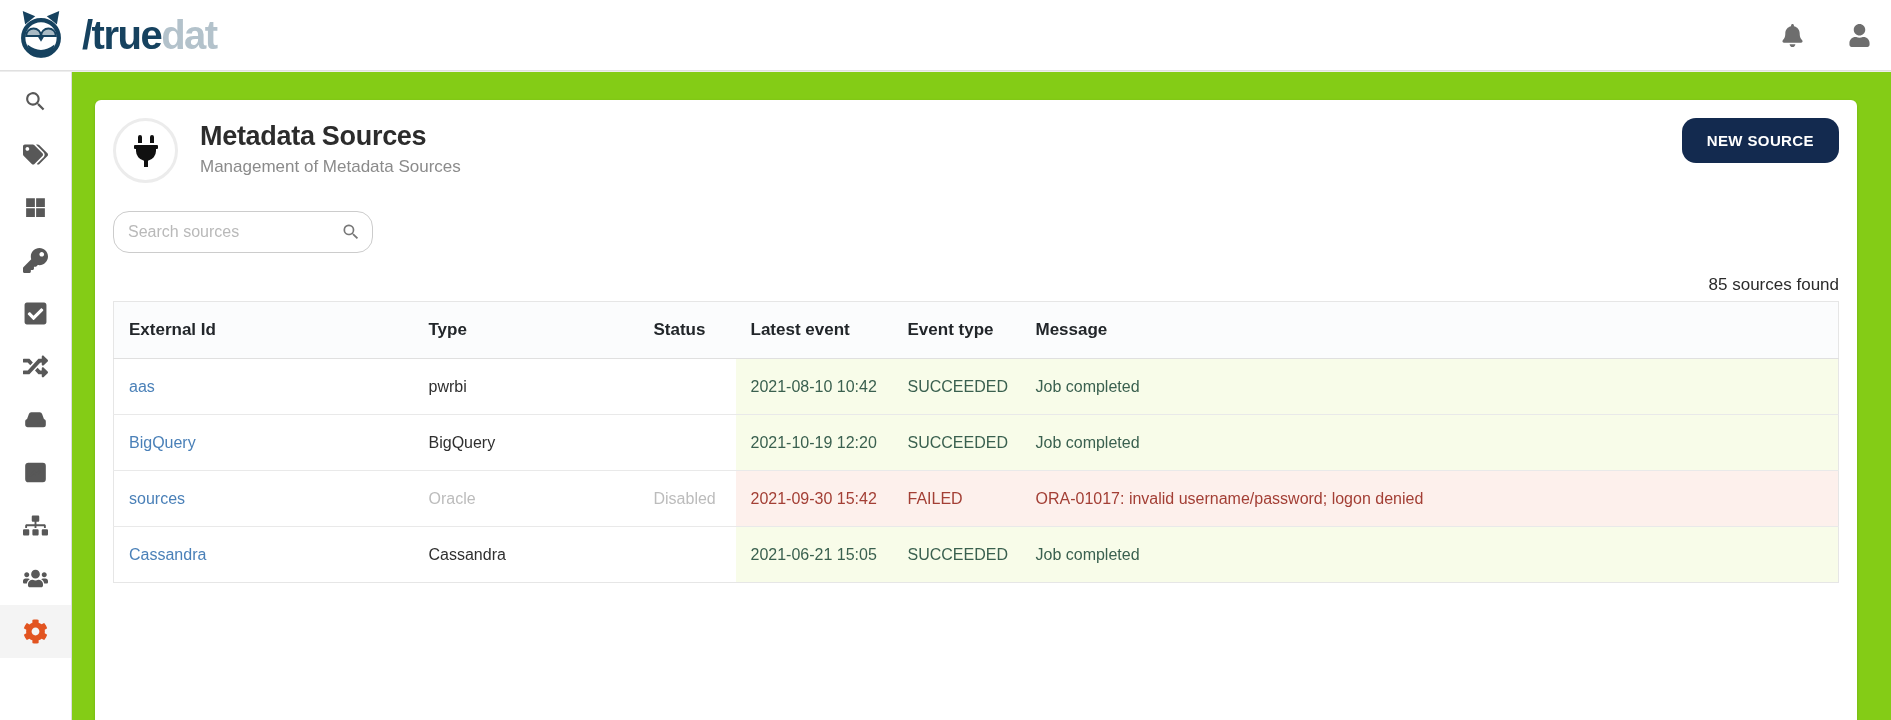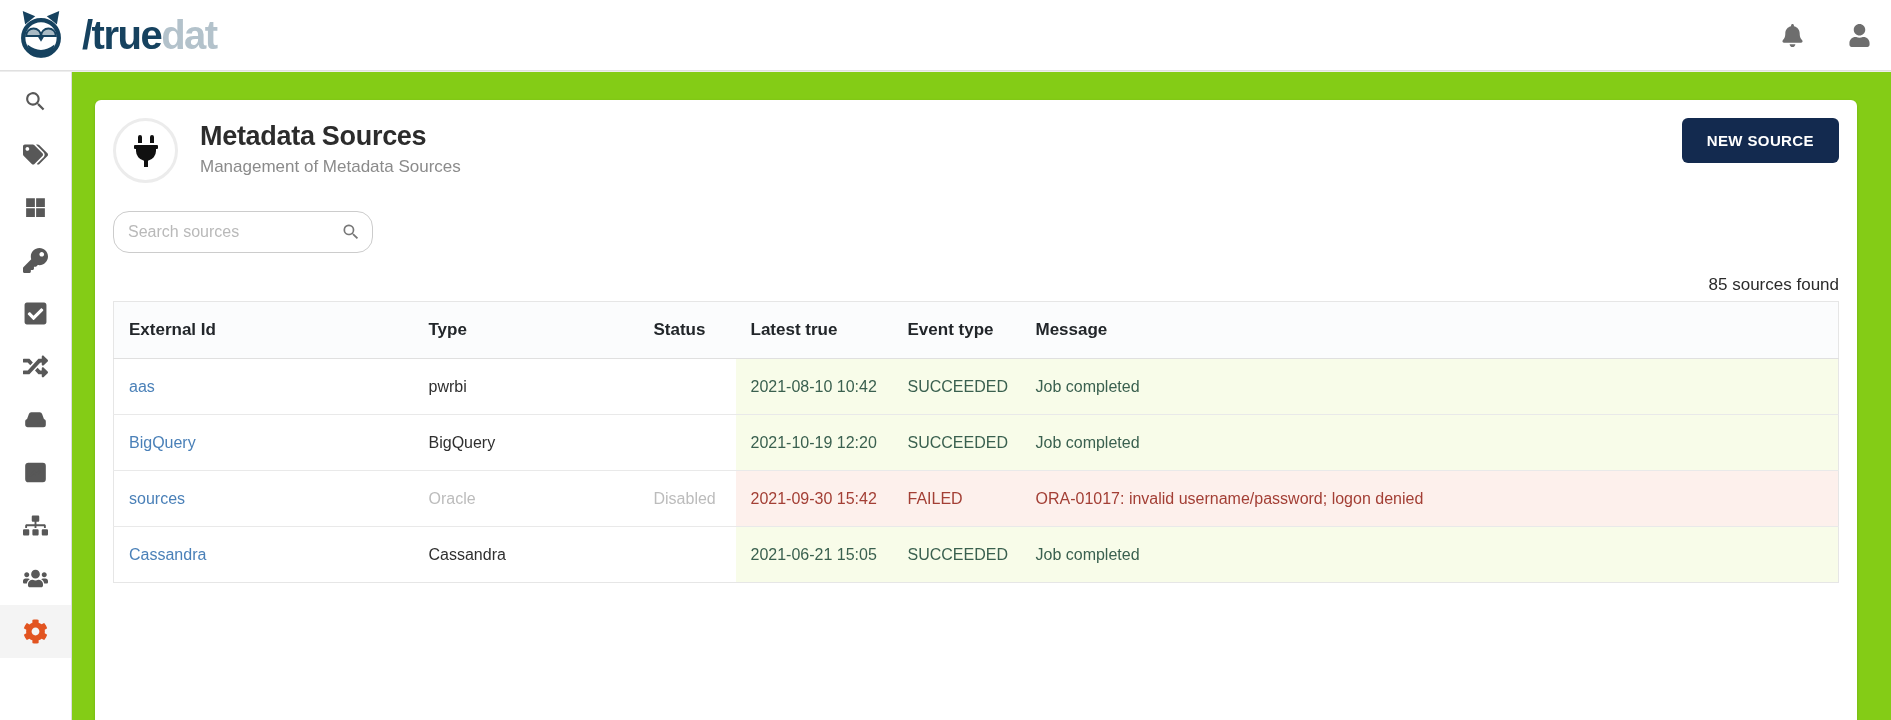--- a/index.html
+++ b/index.html
@@ -33,21 +33,21 @@
     padding:18px;min-height:680px;box-sizing:border-box;}
 
   .card-header{display:flex;align-items:flex-start;}
   .header-icon-circle{width:65px;height:65px;border:3px solid #ececec;border-radius:50%;
     display:flex;align-items:center;justify-content:center;box-sizing:border-box;flex:0 0 auto;}
   .header-icon-circle svg{width:24px;height:32px;fill:#101010;}
   .header-titles{margin-left:22px;}
   .header-titles h1{font-size:27px;font-weight:700;color:#2c2c2c;margin:3px 0 5px;letter-spacing:-0.3px;}
   .header-titles p{font-size:17px;color:#8b8b8b;margin:0;}
   .new-source-btn{margin-left:auto;background:#132a4f;color:#fff;font-weight:700;
-    font-size:15px;letter-spacing:.4px;border:none;border-radius:6px;height:45px;
+    font-size:15px;letter-spacing:.4px;border:none;border-radius:14px;height:45px;
     padding:0 25px;cursor:pointer;font-family:inherit;}
 
   .search-row{margin-top:28px;}
   .search-box{position:relative;width:260px;}
   .search-box input{width:100%;height:42px;border:1px solid #ccc;border-radius:16px;
     padding:0 42px 0 14px;font-size:16px;color:#333;box-sizing:border-box;outline:none;
     font-family:inherit;}
   .search-box input::placeholder{color:#b9b9b9;}
   .search-glyph{position:absolute;right:12px;top:11px;line-height:0;}
   .search-glyph svg{width:20px;height:20px;fill:#777;}
@@ -218,21 +218,21 @@
           <col style="width:97px">
         <col style="width:157px">
           <col style="width:128px">
           <col>
       </colgroup>
       <thead>
         <tr>
           <th>External Id</th>
           <th>Type</th>
           <th>Status</th>
-          <th>Latest true</th>
+          <th>Latest event</th>
           <th>Event type</th>
           <th>Message</th>
         </tr>
       </thead>
       <tbody id="table-body">
           <tr>
             <td><a>aas</a></td>
             <td class="">pwrbi</td>
             <td class="muted"></td>
             <td class="evt-success">2021-08-10 10:42</td>

